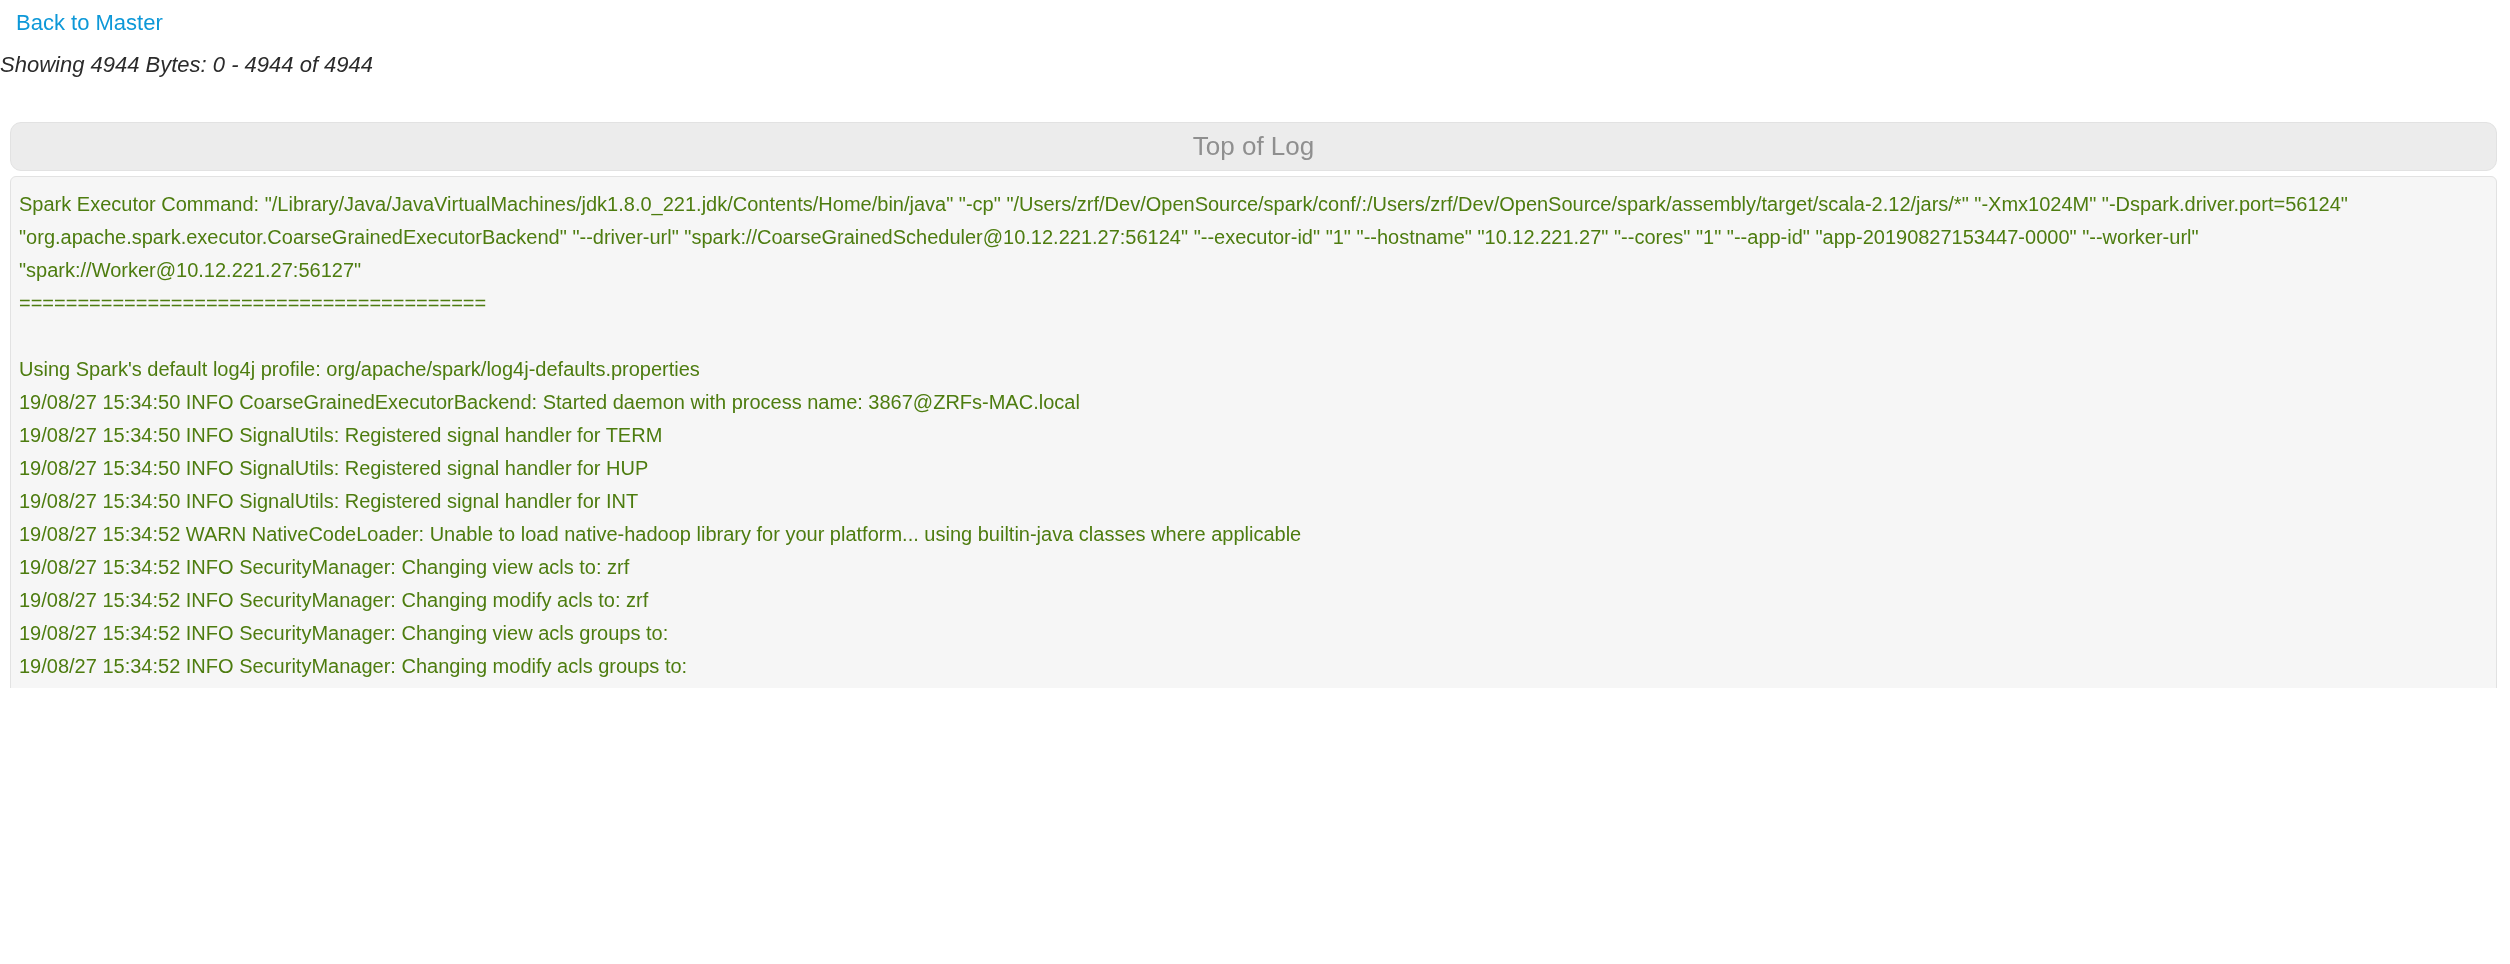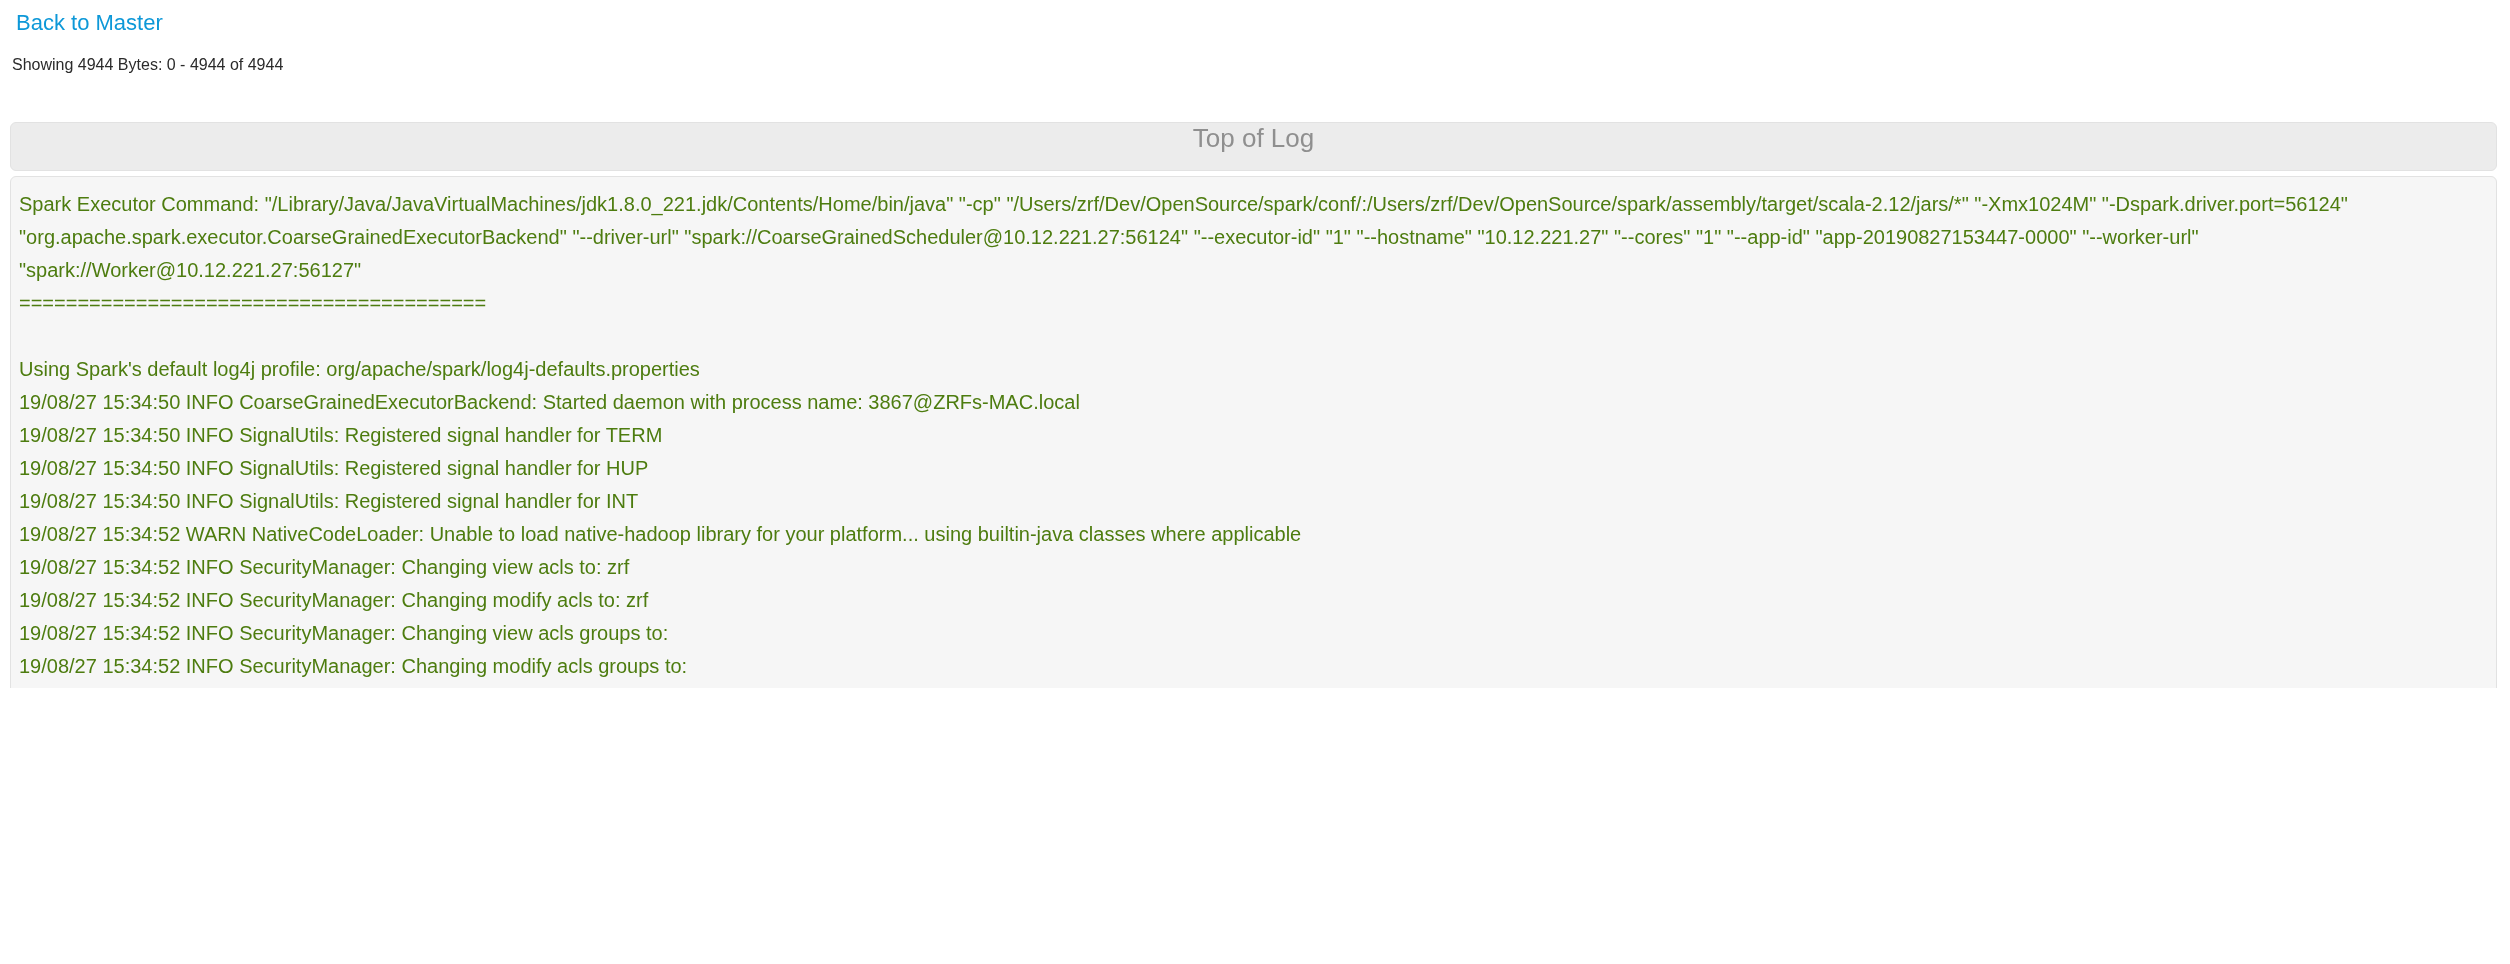--- a/index.html
+++ b/index.html
@@ -20,33 +20,34 @@
     margin: 10px 0 0 16px;
   }
   .back-link {
     color: #0d98d8;
     font-size: 22px;
     line-height: 26px;
     text-decoration: none;
     cursor: pointer;
   }
   .byte-range {
-    margin: 16px 0 0 12px;
-    font-size: 16px;
+    margin: 16px 0 0 0;
+    font-size: 22px;
     line-height: 26px;
     color: #2b2b2b;
+    font-style: italic;
   }
   .log-header {
     margin: 44px 13px 0 10px;
     height: 49px;
     background: #ececec;
     border: 1px solid #e2e2e2;
-    border-radius: 6px;
+    border-radius: 11px;
     display: flex;
-    align-items: flex-start;
+    align-items: center;
     justify-content: center;
   }
   .log-header-label {
     color: #8f8f8f;
     font-size: 26px;
   }
   .log-box {
     margin: 5px 13px 0 10px;
     min-height: 860px;
     background: #f6f6f6;

